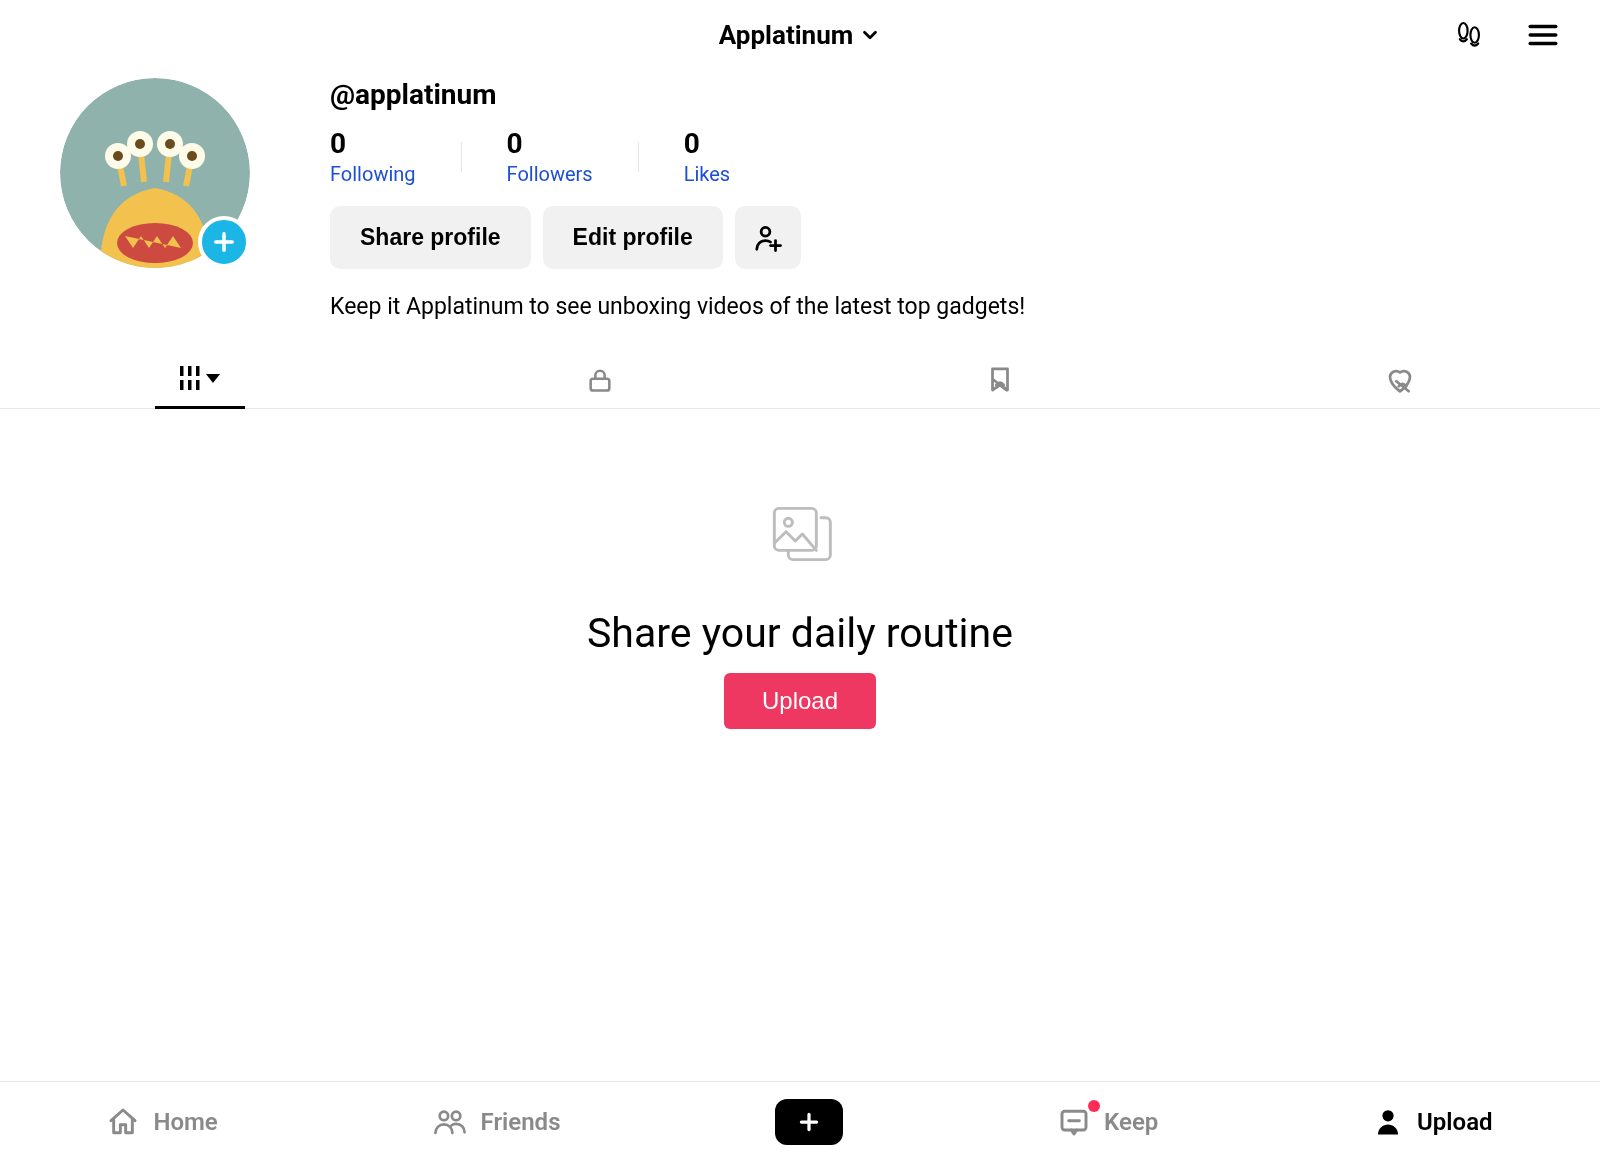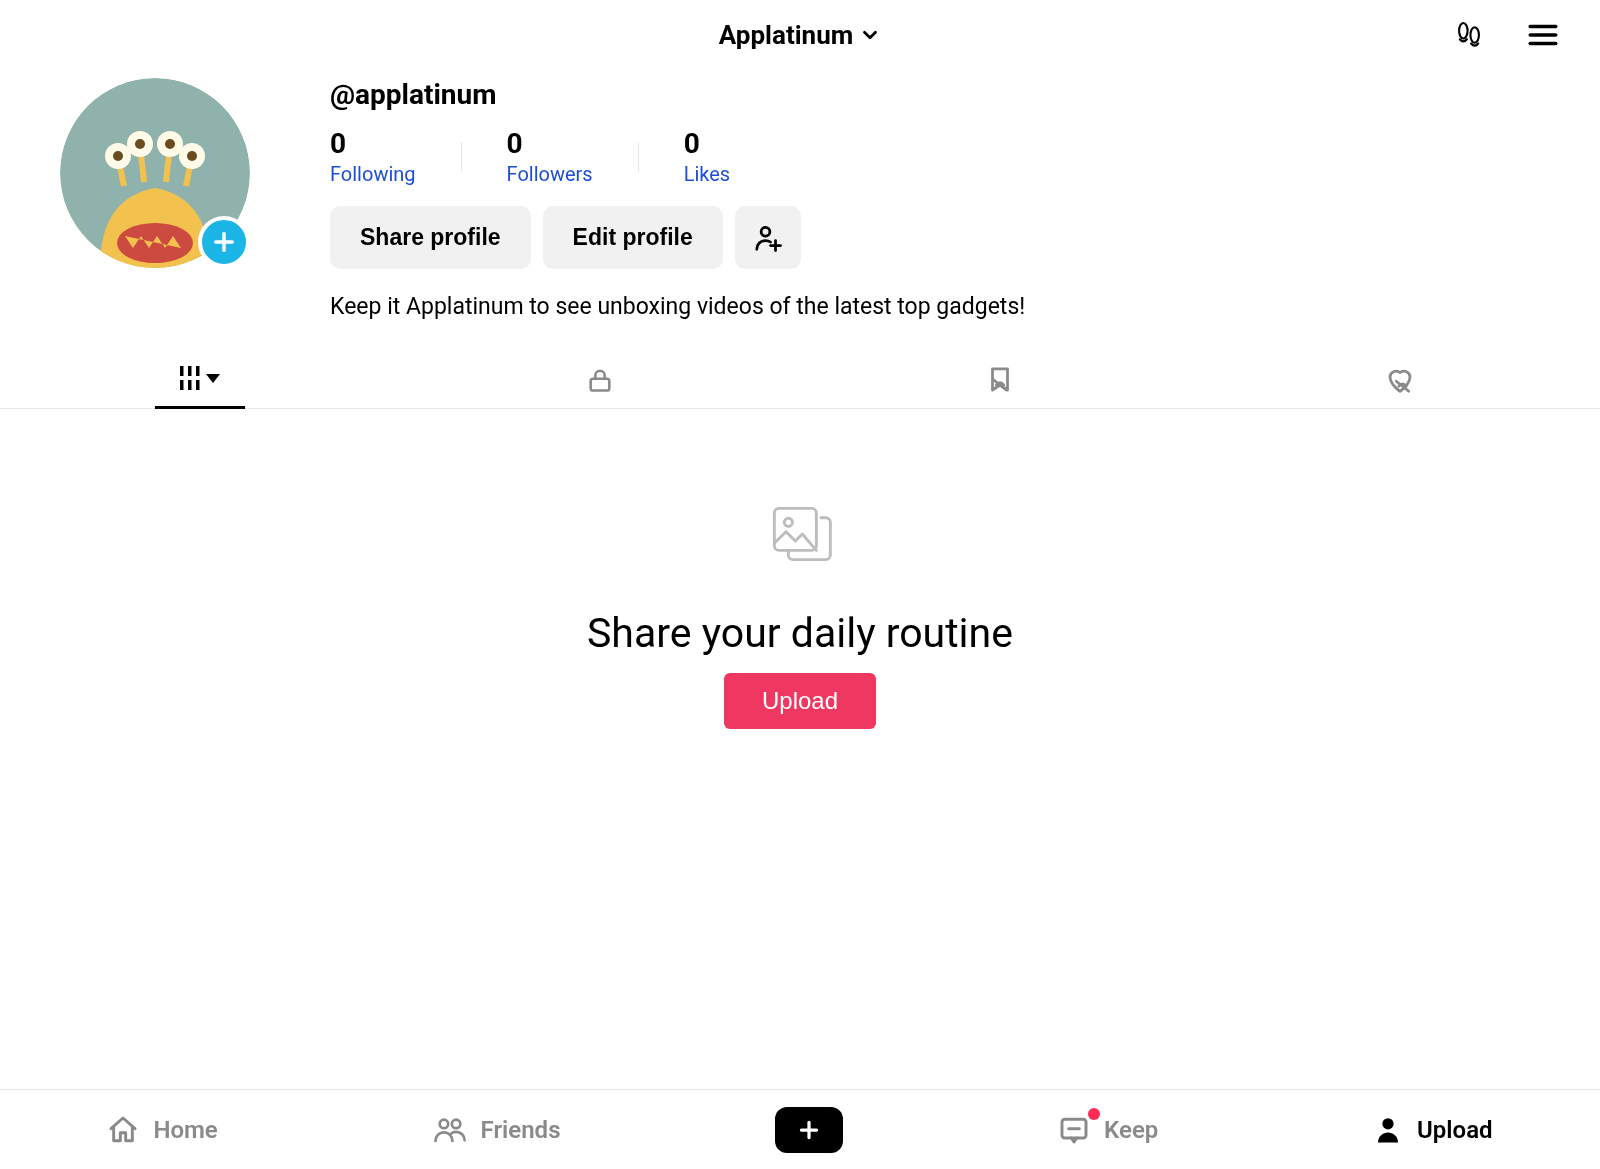--- a/index.html
+++ b/index.html
@@ -79,21 +79,21 @@
   }
   .empty-state {
     margin-top: 90px; display: flex; flex-direction: column; align-items: center; gap: 16px;
   }
   .empty-title { font-size: 41px; font-weight: 400; margin-top: 24px; }
   .upload-btn {
     background: #ee3862; color: #fff; border: none; border-radius: 6px;
     padding: 14px 38px; font-size: 24px; font-weight: 400; cursor: pointer;
   }
   .bottom-nav {
-    position: absolute; bottom: 0; left: 0; right: 0; height: 80px;
+    position: absolute; bottom: 8px; left: 0; right: 0; height: 80px;
     border-top: 1px solid #e6e6e6; background: #fff;
     display: flex; align-items: center; justify-content: space-around;
   }
   .nav-item {
     display: flex; align-items: center; gap: 14px; cursor: pointer;
     color: #8a8a8a; font-size: 24px; font-weight: 600;
   }
   .nav-item.active { color: #000; }
   .nav-item .dot {
     position: absolute; top: -6px; right: -10px;

